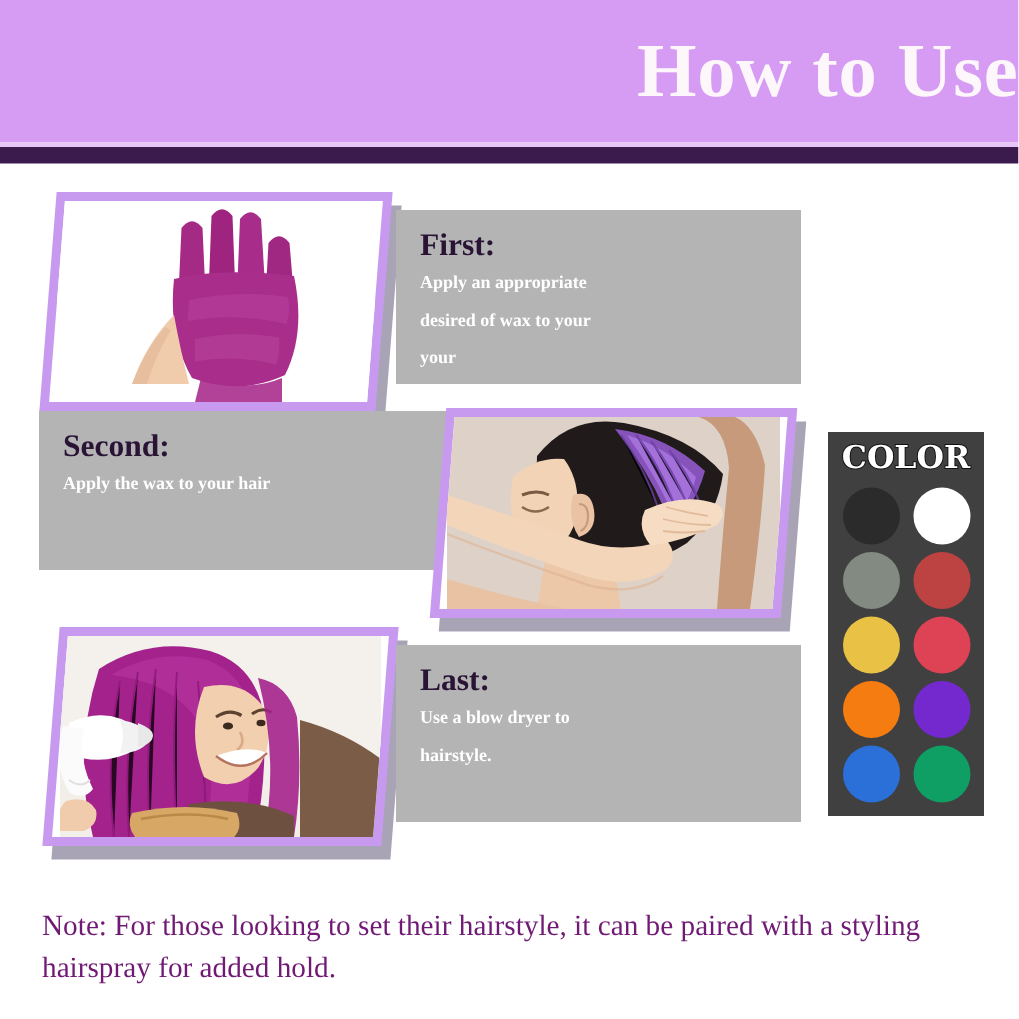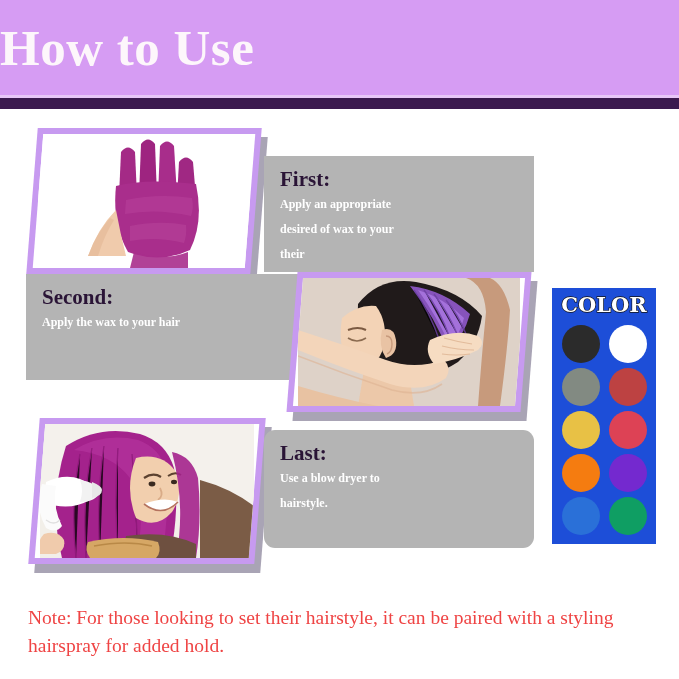--- a/index.html
+++ b/index.html
@@ -10,21 +10,21 @@
     position:relative;
   }
 
   
   #header-band{
     position:absolute;left:0;top:0;width:679px;height:95px;
     background:#d69cf3;
   }
   #header-title{
     position:absolute;left:0;top:18px;width:679px;
-    text-align:left;
+    text-align:right;
     font-family:"Liberation Serif",serif;
     font-weight:bold;
     font-size:51px;
     line-height:60px;
     color:#fdf6fb;
     letter-spacing:0.5px;
   }
   #header-hairline{
     position:absolute;left:0;top:95px;width:679px;height:3px;
     background:#e7c6f7;
@@ -64,21 +64,21 @@
 
   
   .caption-box{
     position:absolute;
     background:#b4b4b4;
     padding:10px 0 10px 16px;
     box-sizing:border-box;
   }
   #caption-first{left:264px;top:140px;width:270px;height:116px;}
   #caption-second{left:26px;top:274px;width:272px;height:106px;}
-  #caption-last{left:264px;top:430px;width:270px;height:118px;border-radius:11px;}
+  #caption-last{left:264px;top:430px;width:270px;height:118px;}
 
   .caption-label{
     font-family:"Liberation Serif",serif;
     font-weight:bold;font-size:21px;line-height:26px;
     color:#2a1436;
     white-space:pre;
   }
   .caption-line{
     font-family:"Liberation Serif",serif;
     font-weight:bold;font-size:12px;line-height:25px;
@@ -149,25 +149,25 @@
           <path d="M78 76 q-18 18 -28 46 l38 0 q-6 -24 -10 -46 z" fill="#f0cbac"></path>
           <path d="M72 84 q-14 16 -22 38 l10 0 q6 -20 16 -36 z" fill="#e3b795" opacity="0.6"></path>
 
           <path d="M96 118 q30 10 54 0 l0 16 l-58 0 z" fill="#a92e8c" opacity="0.9"></path>
         </svg>
       </div>
     </div>
   </div>
 </div>
 
-<div class="caption-box" id="caption-first" style="background: rgb(180, 180, 180); margin-top: 16px;">
+<div class="caption-box" id="caption-first" style="background: rgb(180, 180, 180);">
   <div class="caption-label">First:</div>
   <div class="caption-line">Apply an appropriate</div>
   <div class="caption-line">desired of wax to your</div>
-  <div class="caption-line">their</div>
+  <div class="caption-line">your</div>
 </div>
 
 <div class="caption-box" id="caption-second" style="background: rgb(180, 180, 180);">
   <div class="caption-label">Second:</div>
   <div class="caption-line">Apply the wax to your hair</div>
 </div>
 
 <div class="photo-wrap" id="photo-apply">
   <div class="photo-shadow" style="background: rgb(169, 164, 181);"></div>
   <div class="photo-frame" style="background: rgb(199, 154, 240);">
@@ -270,29 +270,29 @@
     </div>
   </div>
 </div>
 
 <div class="caption-box" id="caption-last" style="background: rgb(180, 180, 180);">
   <div class="caption-label">Last:</div>
   <div class="caption-line">Use a blow dryer to</div>
   <div class="caption-line">hairstyle.</div>
 </div>
 
-<div id="color-panel" style="background: #1d4ed8;">
+<div id="color-panel" style="background: #404040;">
   <div id="color-title">COLOR</div>
   <div id="color-grid">
       <div class="swatch" style="background: rgb(43, 43, 43);"></div>
       <div class="swatch" style="background: rgb(255, 255, 255);"></div>
       <div class="swatch" style="background: rgb(130, 138, 130);"></div>
       <div class="swatch" style="background: rgb(189, 66, 66);"></div>
       <div class="swatch" style="background: rgb(232, 193, 69);"></div>
       <div class="swatch" style="background: rgb(221, 66, 85);"></div>
       <div class="swatch" style="background: rgb(245, 124, 16);"></div>
       <div class="swatch" style="background: rgb(116, 41, 207);"></div>
       <div class="swatch" style="background: rgb(42, 112, 216);"></div>
       <div class="swatch" style="background: rgb(15, 158, 99);"></div>
     </div>
 </div>
 
-<div id="note" style="color: #ef4444;">Note: For those looking to set their hairstyle, it can be paired with a styling hairspray for added hold.</div>
+<div id="note" style="color: #701a75;">Note: For those looking to set their hairstyle, it can be paired with a styling hairspray for added hold.</div>
 
 </body></html>

